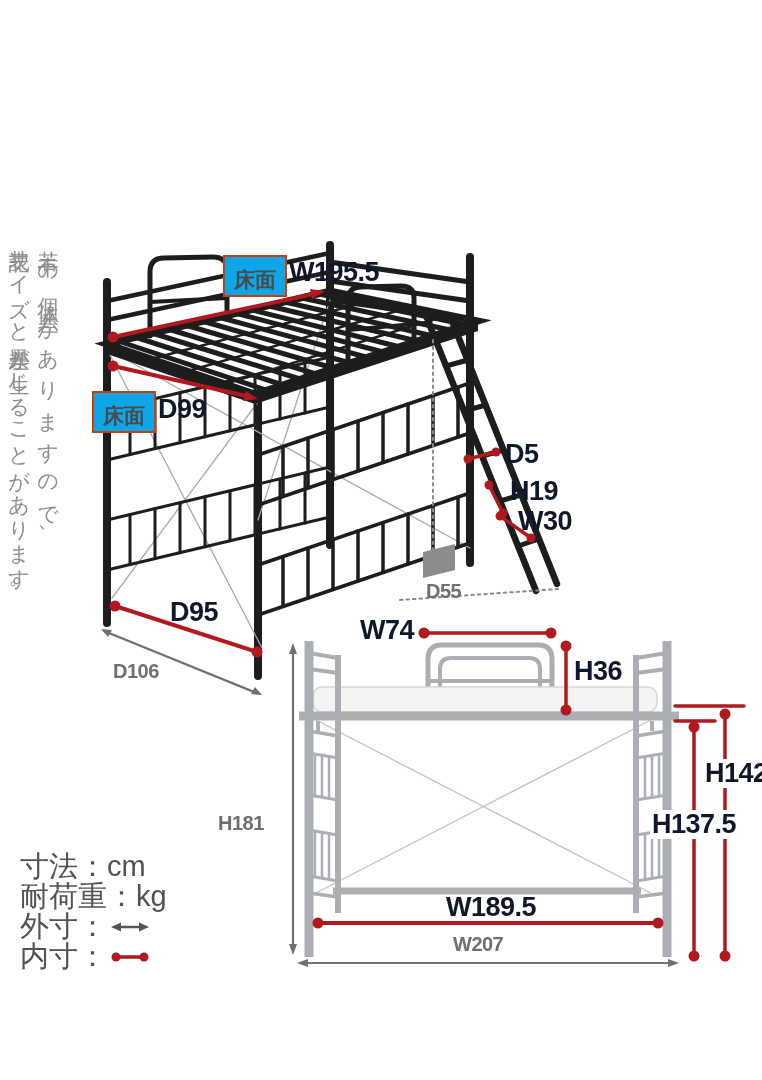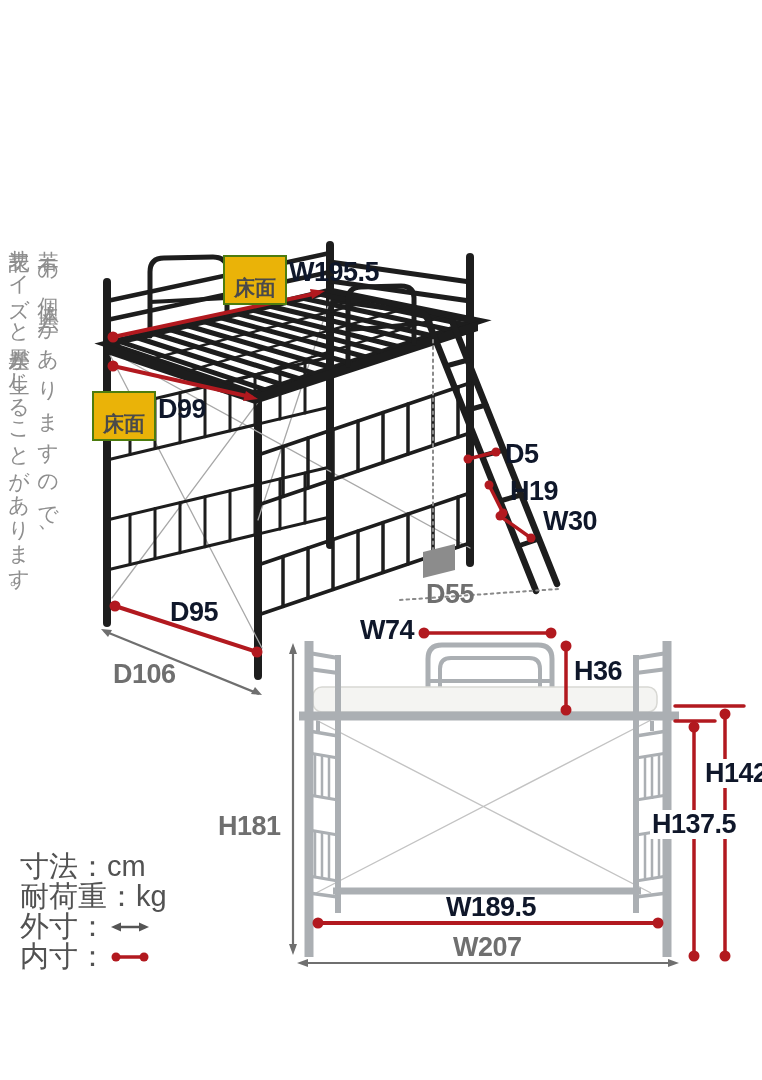--- a/index.html
+++ b/index.html
@@ -1,24 +1,24 @@
 <!DOCTYPE html>
 <html><head>
 <meta charset="utf-8">
 <style>
   html,body{margin:0;padding:0;background:#fff;}
   body{width:762px;height:1080px;position:relative;overflow:hidden;
        font-family:"Liberation Sans","DejaVu Sans",sans-serif;}
   #art{position:absolute;left:0;top:0;}
   .lbl{position:absolute;white-space:nowrap;line-height:1;}
   .dim-red{color:#0f172a;font-size:27px;font-weight:600;letter-spacing:-0.5px;}
-  .dim-gray{color:#6f6f6f;font-size:27px;font-weight:600;letter-spacing:-0.5px;}
+  .dim-gray{color:#6f6f6f;font-size:20px;font-weight:600;letter-spacing:-0.5px;}
   .on-line{background:#fff;padding:1px 2px;}
-  .floor-box{position:absolute;background:#eab308;border:2px solid #4d7c0f;color:#4a4a4a;
-             font-size:21px;font-weight:600;padding:20px 9px 5px 9px;line-height:1;}
+  .floor-box{position:absolute;background:#0ea5e9;border:2px solid #c2410c;color:#4a4a4a;
+             font-size:21px;font-weight:600;padding:12px 9px 5px 9px;line-height:1;}
   .v-note{position:absolute;left:4px;top:234px;height:430px;
           writing-mode:vertical-rl;text-orientation:upright;
           color:#8e8e8e;font-size:21px;line-height:1.38;}
   .v-note .col1{letter-spacing:7.5px;}
   .v-note .col2{letter-spacing:0.5px;}
   .legend{position:absolute;left:20px;top:852px;color:#525252;font-size:29px;}
   .legend .row{height:30px;display:flex;align-items:center;}
   .legend svg{margin-left:2px;}
 </style>
 </head>
@@ -188,21 +188,21 @@
 </div>
 
 <div class="floor-box" style="left:223px;top:255px;">床面</div>
 <div class="lbl dim-red" style="left:289px;top:259px;">W195.5</div>
 
 <div class="floor-box" style="left:92px;top:391px;">床面</div>
 <div class="lbl dim-red" style="left:158px;top:396px;">D99</div>
 
 <div class="lbl dim-red" style="left:505px;top:441px;">D5</div>
 <div class="lbl dim-red" style="left:510px;top:478px;">H19</div>
-<div class="lbl dim-red" style="left:518px;top:508px;margin-left:25px;">W30</div>
+<div class="lbl dim-red" style="left:518px;top:508px;">W30</div>
 <div class="lbl dim-gray" style="left:426px;top:581px;">D55</div>
 
 <div class="lbl dim-red" style="left:170px;top:599px;">D95</div>
 <div class="lbl dim-gray" style="left:113px;top:661px;">D106</div>
 
 <div class="lbl dim-red" style="left:360px;top:617px;">W74</div>
 <div class="lbl dim-red" style="left:574px;top:658px;">H36</div>
 <div class="lbl dim-gray" style="left:218px;top:813px;">H181</div>
 <div class="lbl dim-red on-line" style="left:703px;top:759px;">H142</div>
 <div class="lbl dim-red on-line" style="left:650px;top:810px;">H137.5</div>

